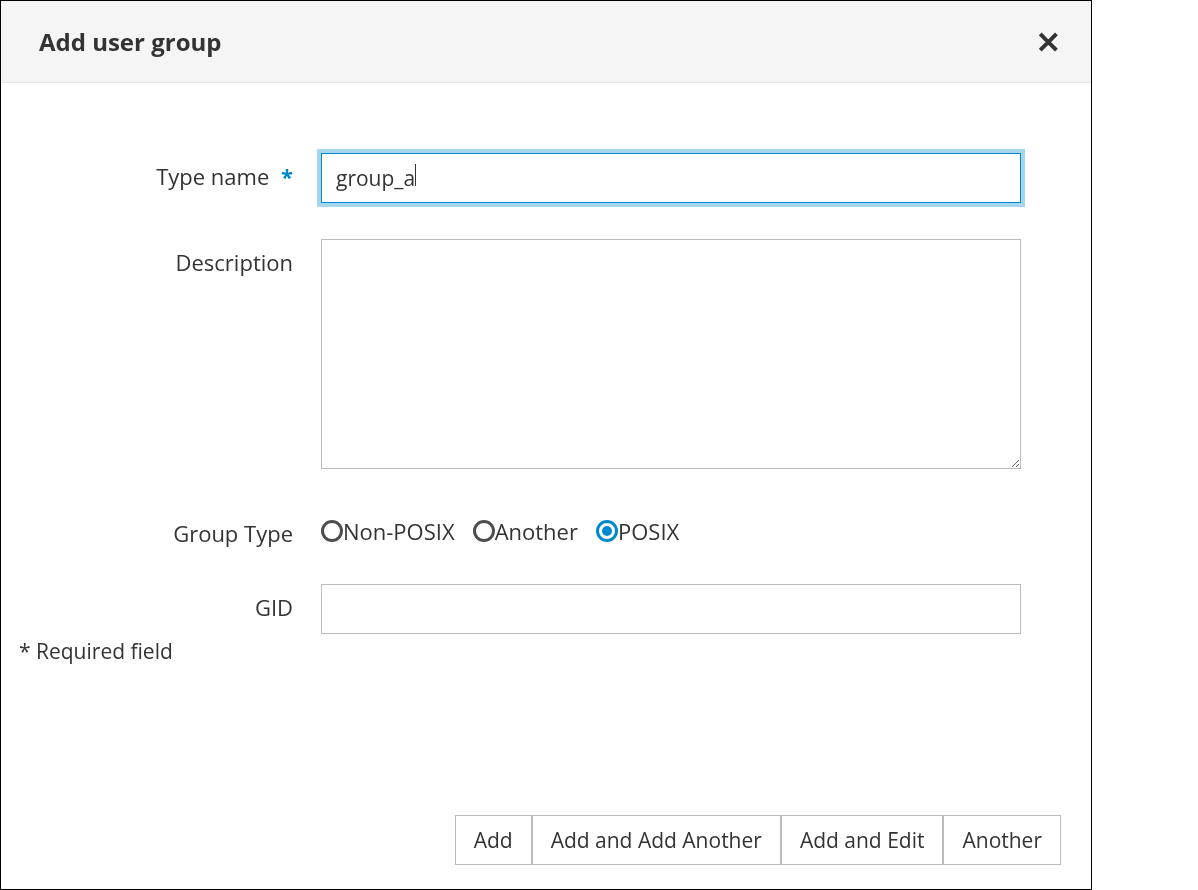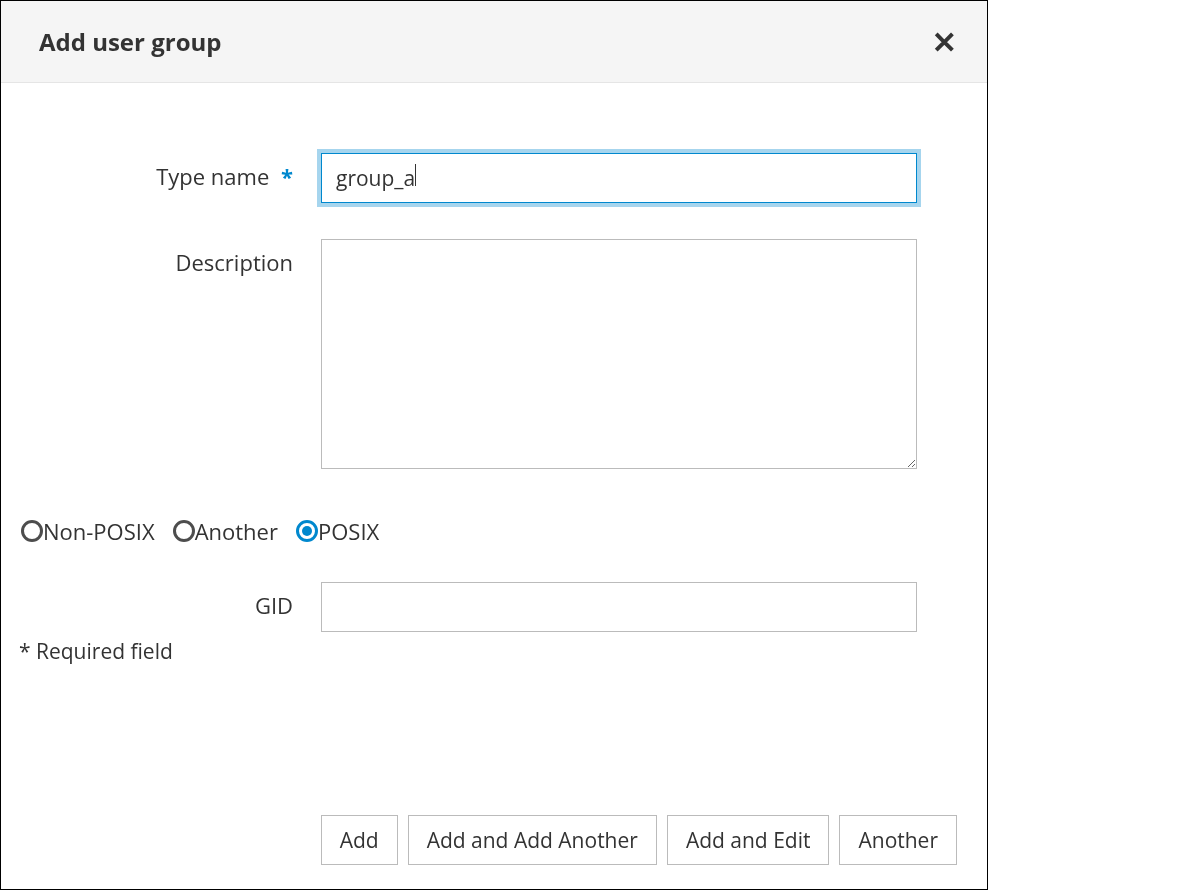--- a/index.html
+++ b/index.html
@@ -5,21 +5,21 @@
 * { box-sizing: border-box; margin: 0; padding: 0; }
 body {
   font-family: "Open Sans", "Helvetica Neue", Helvetica, Arial, sans-serif;
   background: #fff;
   width: 1198px;
   height: 890px;
   position: relative;
 }
 .dialog {
   border: 1px solid #000;
-  width: 988px;
+  width: 1092px;
   height: 890px;
   display: flex;
   flex-direction: column;
 }
 .dialog-header {
   background: #f5f5f5;
   border-bottom: 1px solid #e5e5e5;
   padding: 24px 30px 24px 38px;
   display: flex;
   align-items: center;
@@ -123,21 +123,20 @@
   position: absolute;
   left: 18px;
   bottom: 150px;
   font-size: 21px;
   color: #333;
 }
 .dialog-footer {
   padding: 0 30px 24px 30px;
   display: flex;
   justify-content: flex-end;
-  gap: 10px;
 }
 .btn {
   padding: 10px 18px;
   font-size: 21px;
   background: #fff;
   border: 1px solid #bbb;
   color: #333;
   cursor: pointer;
   font-family: inherit;
 }
@@ -180,20 +179,21 @@
     </div>
 
     <div class="form-row">
       <div class="form-label-col">Description</div>
       <div class="form-input-col">
         <textarea class="textarea-input" style=""></textarea>
       </div>
     </div>
 
     <div class="form-row">
+      <div class="form-label-col">Group Type</div>
       <div class="form-input-col">
         <div class="radio-group">
 
           <div class="radio-item">
             <div class="radio-circle"></div>
             <span class="radio-label">Non-POSIX</span>
           </div>
 
           <div class="radio-item">
             <div class="radio-circle"></div>

